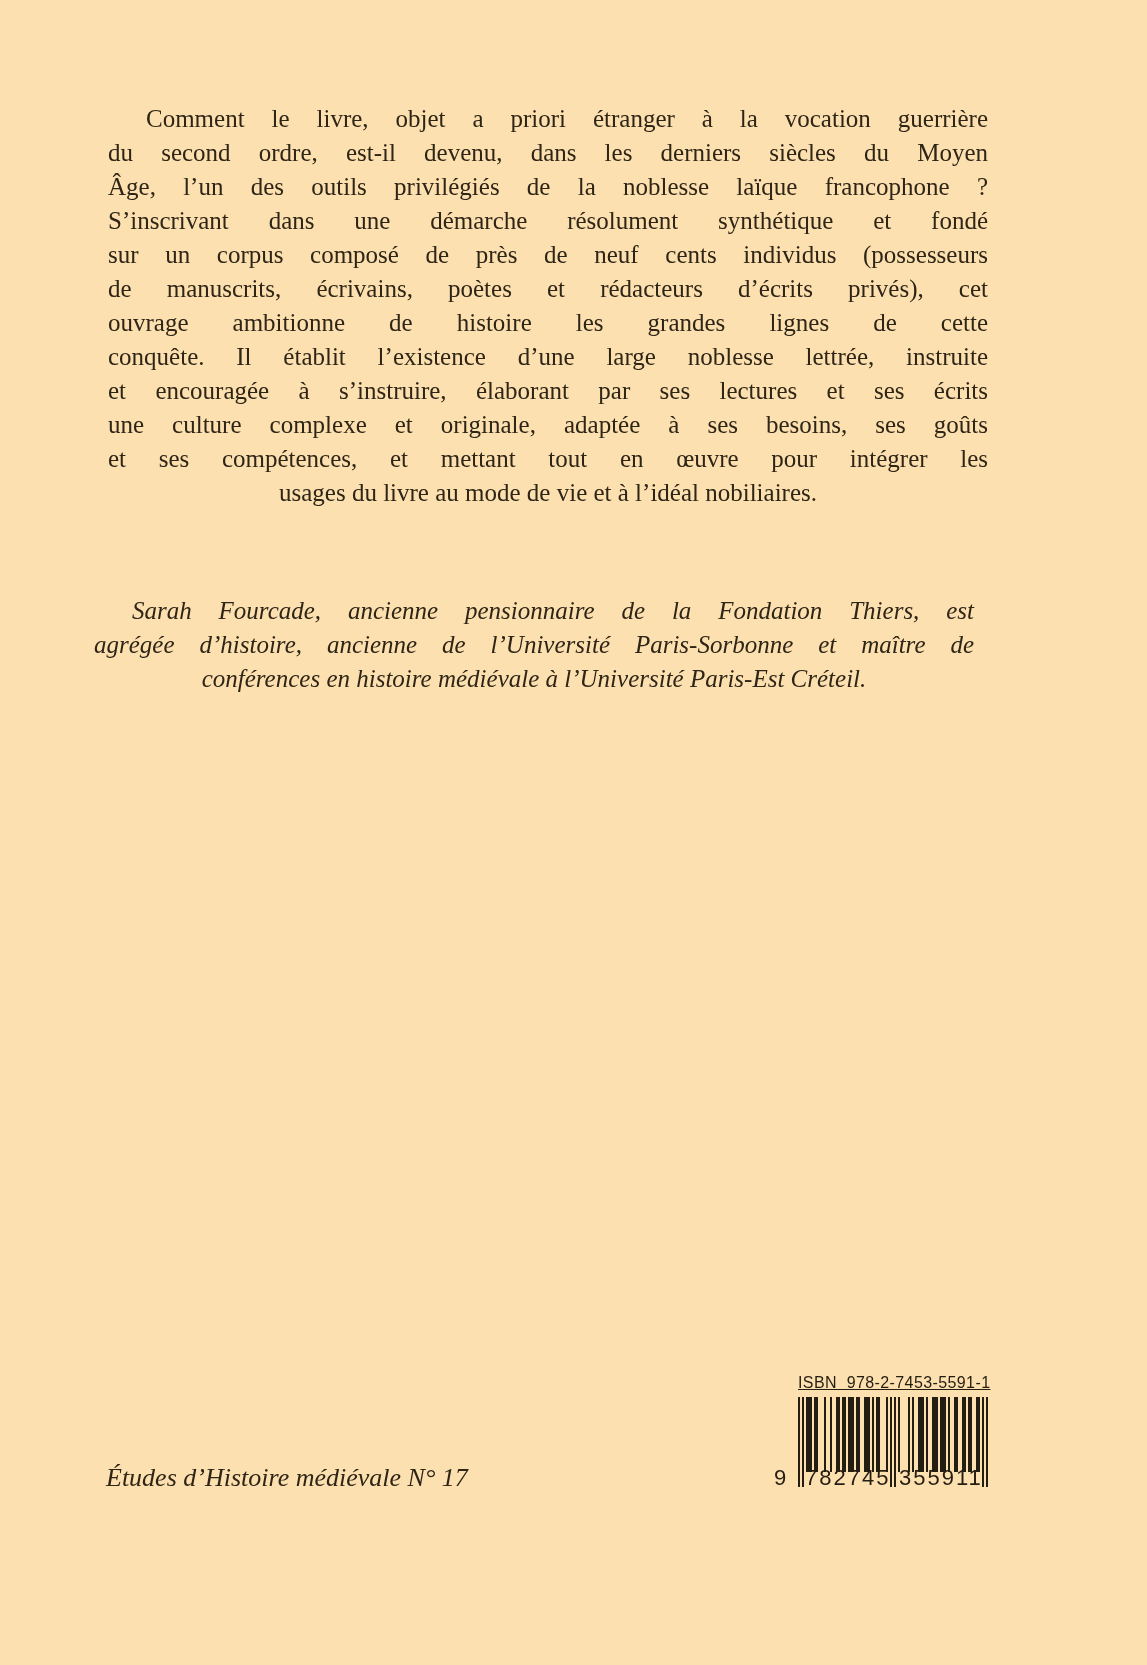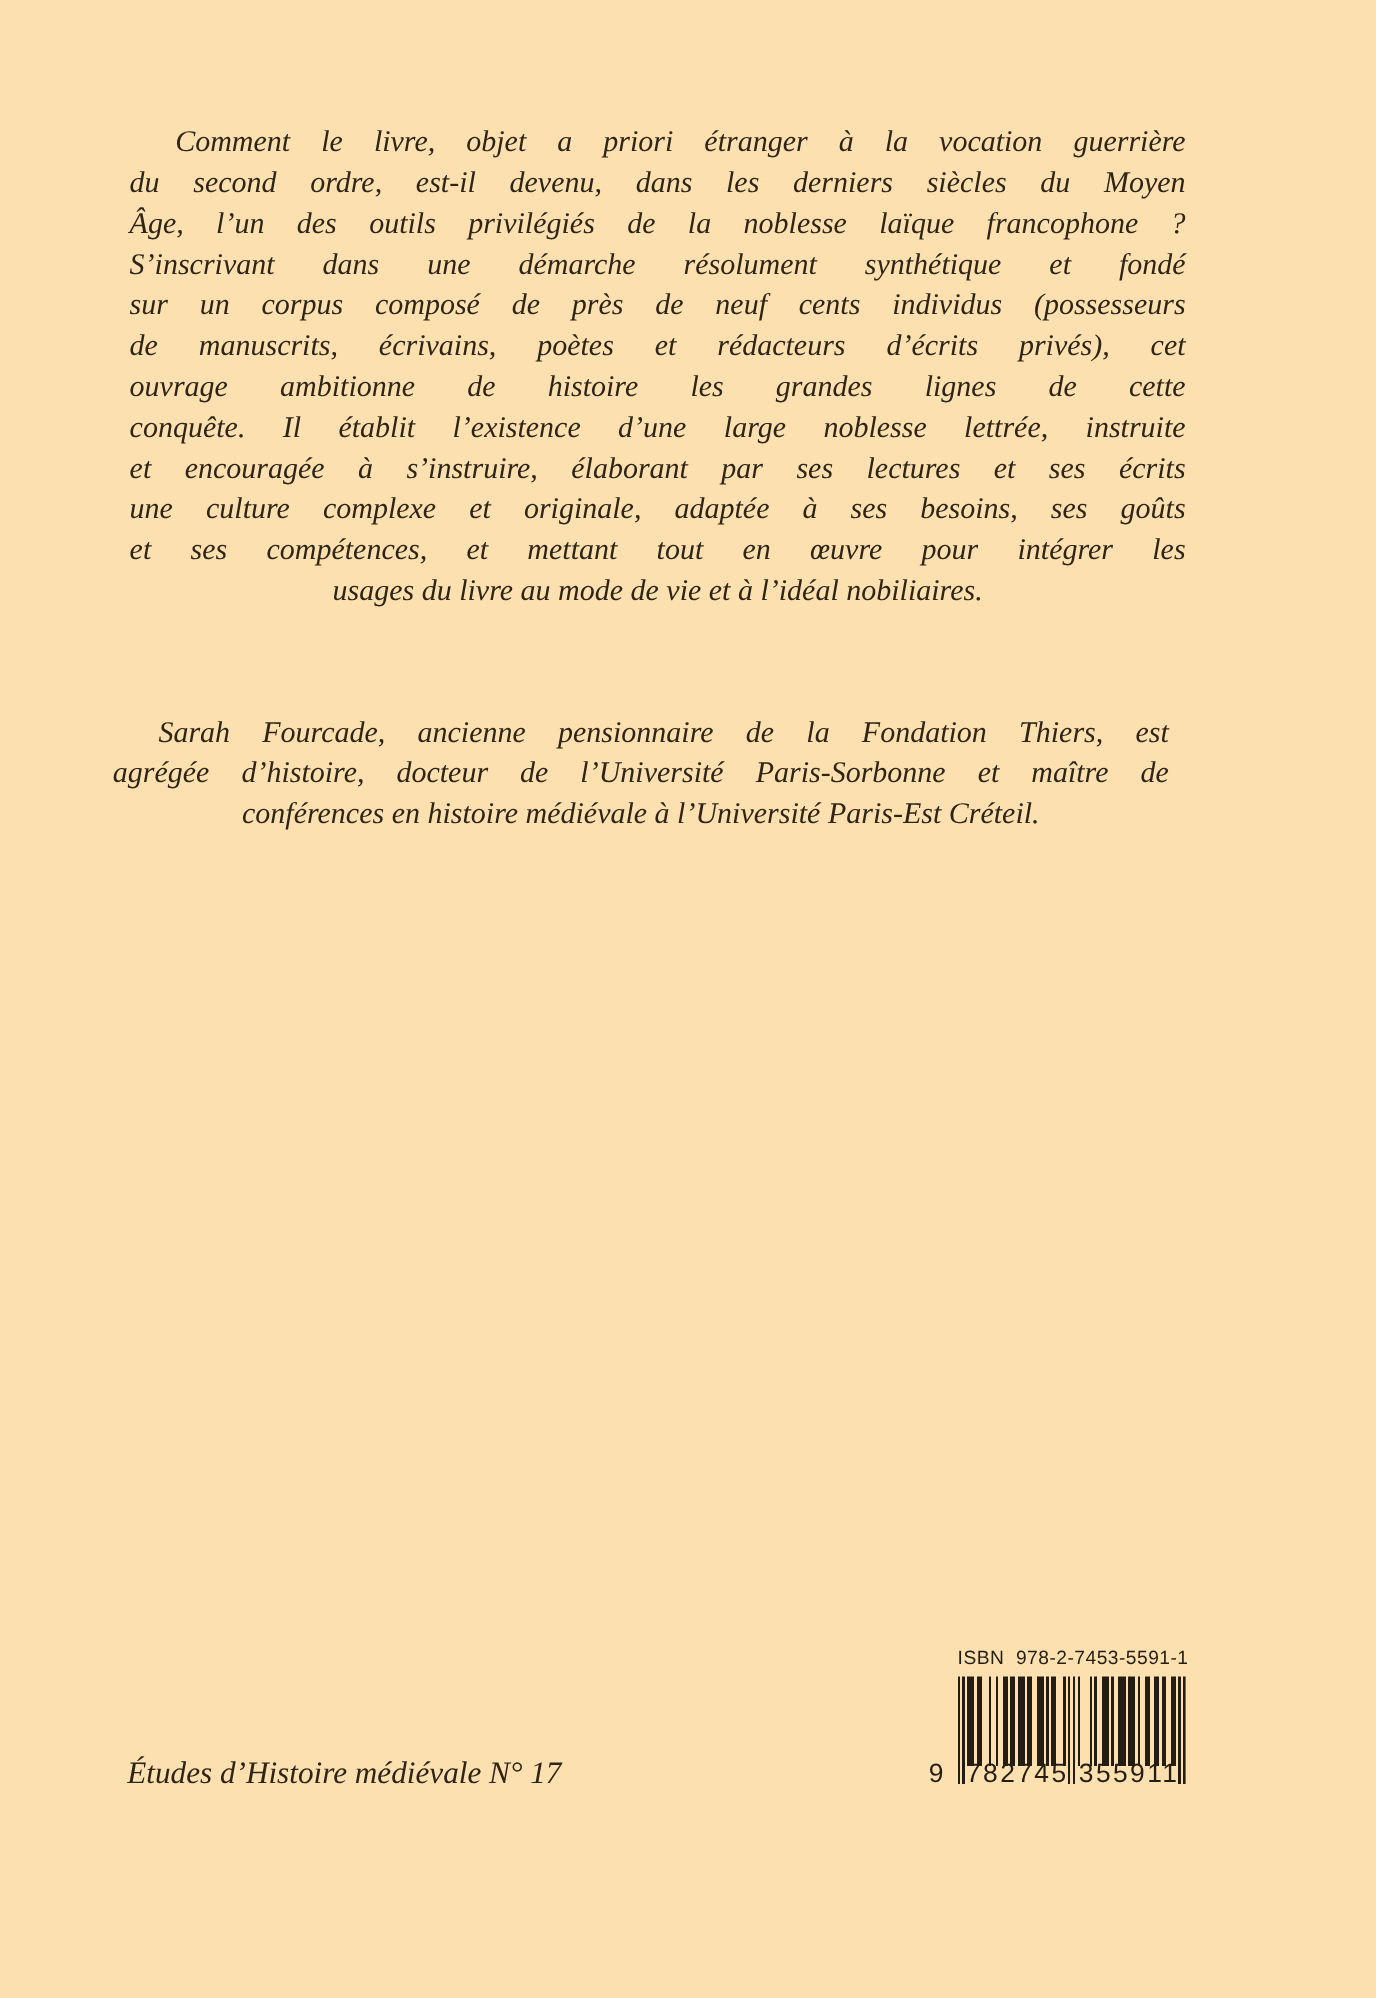--- a/index.html
+++ b/index.html
@@ -12,41 +12,41 @@
     font-family: "Liberation Serif", serif;
     overflow: hidden;
   }
   .synopsis {
     position: absolute;
     left: 108px;
     top: 102px;
     width: 880px;
     font-size: 25px;
     line-height: 34px;
-    font-style: italic;
   }
   .bio {
     position: absolute;
     left: 94px;
     top: 594px;
     width: 880px;
     font-size: 25px;
     line-height: 34px;
     font-style: italic;
   }
   .jline { text-align: justify; text-align-last: justify; }
   .indent { text-indent: 38px; }
   .lastline { text-align: center; }
 
   .barcode-block {
     position: absolute;
     left: 798px;
     top: 1374px;
     width: 190px;
     color: var(--bar, #241d12);
+    text-decoration: underline;
   }
   .isbn-line {
     font-family: "Liberation Sans", sans-serif;
     font-size: 16px;
     line-height: 18px;
     white-space: pre;
     letter-spacing: 0.4px;
   }
   .bc { position: relative; margin-top: 5px; width: 190px; height: 90px; }
   .bc svg { display: block; }
@@ -86,21 +86,21 @@
     <div class="jline">ouvrage ambitionne de histoire les grandes lignes de cette</div>
     <div class="jline">conquête. Il établit l’existence d’une large noblesse lettrée, instruite</div>
     <div class="jline">et encouragée à s’instruire, élaborant par ses lectures et ses écrits</div>
     <div class="jline">une culture complexe et originale, adaptée à ses besoins, ses goûts</div>
     <div class="jline">et ses compétences, et mettant tout en œuvre pour intégrer les</div>
     <div class="lastline">usages du livre au mode de vie et à l’idéal nobiliaires.</div>
   </div>
 
   <div class="bio">
     <div class="jline indent">Sarah Fourcade, ancienne pensionnaire de la Fondation Thiers, est</div>
-    <div class="jline">agrégée d’histoire, docteur de l’Université Paris-Sorbonne et maître de</div>
+    <div class="jline">agrégée d’histoire, ancienne de l’Université Paris-Sorbonne et maître de</div>
     <div class="lastline">conférences en histoire médiévale à l’Université Paris-Est Créteil.</div>
   </div>
 
   <div class="barcode-block">
     <div class="isbn-line">ISBN  978-2-7453-5591-1</div>
     <div class="bc">
       <svg width="190" height="90" viewBox="0 0 95 90" preserveAspectRatio="none" shape-rendering="crispEdges" xmlns="http://www.w3.org/2000/svg">
           <rect x="0" y="0" width="1" height="90" fill="#241d12"></rect>
           <rect x="2" y="0" width="1" height="90" fill="#241d12"></rect>
           <rect x="4" y="0" width="1" height="75" fill="#241d12"></rect>

